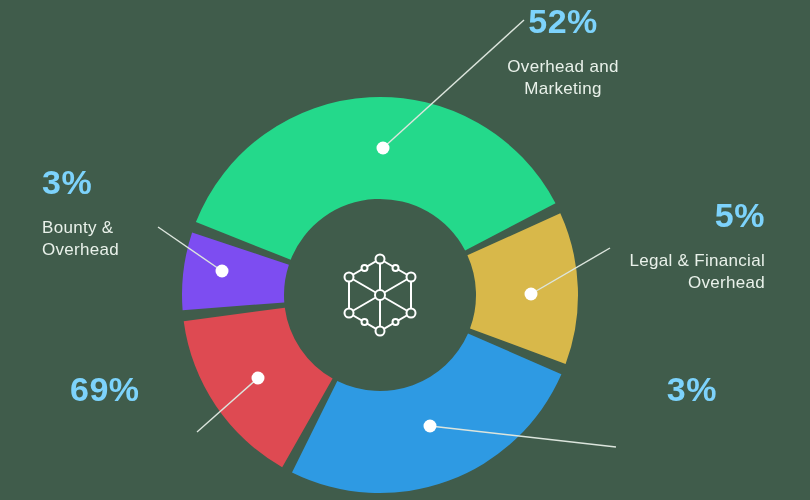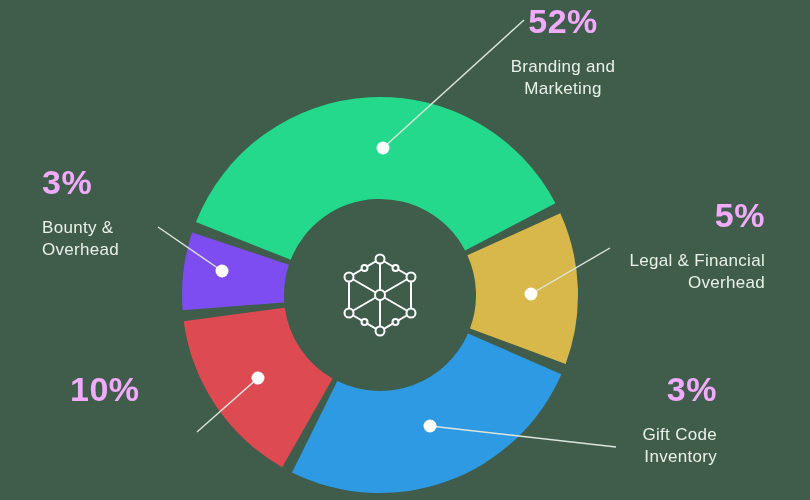--- a/index.html
+++ b/index.html
@@ -10,21 +10,21 @@
   }
   body { background: #405c4b; }
   .stage { position: relative; width: 810px; height: 500px; }
   .stage svg { position: absolute; left: 0; top: 0; }
 
   .slice-label { position: absolute; color: #e9f1ea; }
   .slice-label .pct {
     font-size: 34px;
     font-weight: 700;
     letter-spacing: 0.5px;
-    color: #f0abfc;
+    color: #7dd3fc;
   }
   .slice-label .name {
     margin-top: 15px;
     font-size: 17px;
     font-weight: 500;
     line-height: 1.3;
     letter-spacing: 0.3px;
     white-space: pre-line;
   }
 
@@ -84,38 +84,36 @@
       <circle cx="364.5" cy="268" r="3" fill="#405c4b"></circle>
       <circle cx="395.5" cy="322" r="3" fill="#405c4b"></circle>
       <circle cx="364.5" cy="322" r="3" fill="#405c4b"></circle>
 
       <circle cx="380" cy="295" r="5" fill="#405c4b"></circle>
     </g>
   </svg>
 
   <div class="slice-label pos-top" style="color: rgb(233, 241, 234);">
     <div class="pct">52%</div>
-    <div class="name">Branding and
+    <div class="name">Overhead and
 Marketing</div>
   </div>
 
   <div class="slice-label pos-right" style="color: rgb(233, 241, 234);">
     <div class="pct">5%</div>
     <div class="name">Legal &amp; Financial
 Overhead</div>
   </div>
 
   <div class="slice-label pos-bottom-right" style="color: rgb(233, 241, 234);">
     <div class="pct">3%</div>
-    <div class="name">Gift Code
-Inventory</div>
   </div>
 
   <div class="slice-label pos-bottom-left" style="color: rgb(233, 241, 234);">
-    <div class="pct">10%</div>
+    <div class="pct">69%</div>
   </div>
 
   <div class="slice-label pos-left" style="color: rgb(233, 241, 234);">
     <div class="pct">3%</div>
     <div class="name">Bounty &amp;
 Overhead</div>
   </div>
 
 </div>
 

